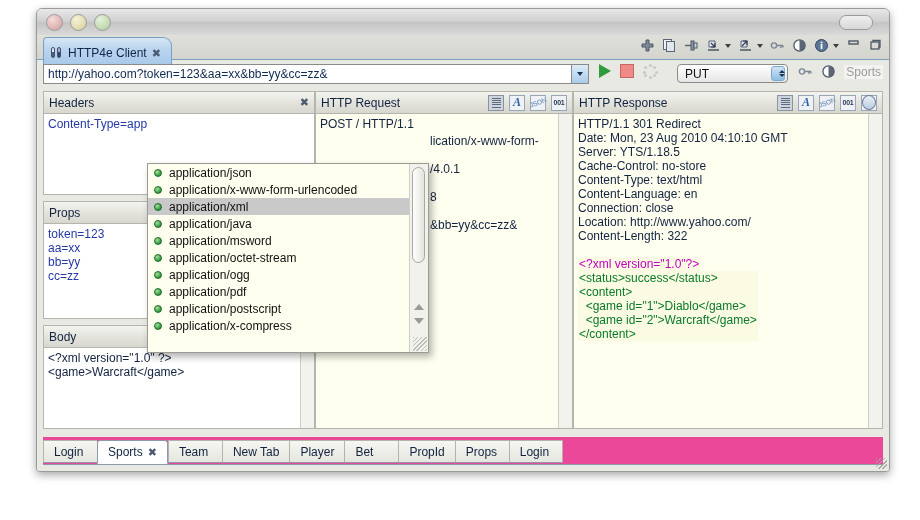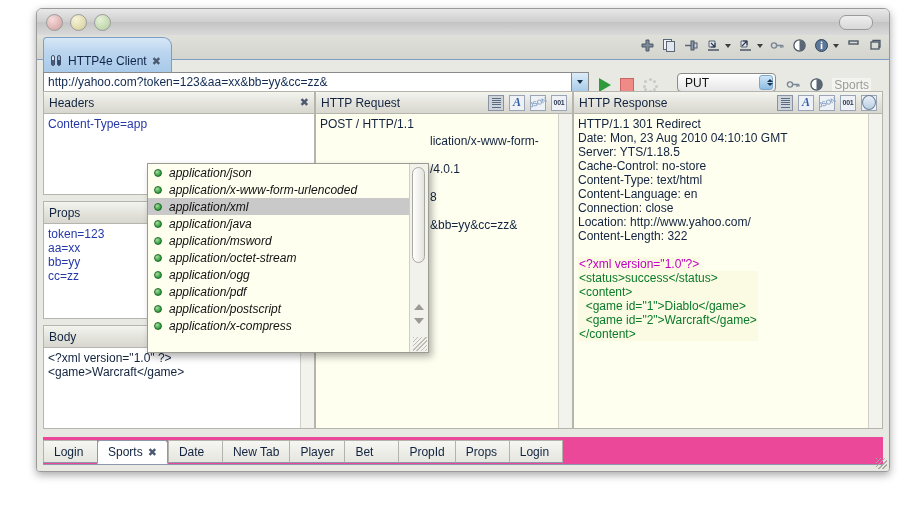--- a/index.html
+++ b/index.html
@@ -40,42 +40,42 @@
 
   
   .viewtabrow{
     position:relative;height:24px;
     background:linear-gradient(to bottom,#e0e0da,#d4d4ce);
     border-bottom:1px solid #7b9fc4;
   }
   .viewtab{
     position:absolute;left:6px;top:2px;height:22px;
     display:flex;align-items:center;gap:5px;
-    padding:12px 10px 0 7px;
+    padding:4px 10px 0 7px;
     background:linear-gradient(to bottom,#d7e7f6 0%,#b9d4ee 45%,#a9caea 100%);
     border:1px solid #7b9fc4;border-bottom:none;
     border-radius:4px 9px 0 0;
     font-size:12px;color:#11254a;white-space:nowrap;
   }
   .viewtab .tabicon{display:inline-block;width:12px;height:13px;position:relative;}
   .viewtab .tabicon:before,.viewtab .tabicon:after{
     content:"";position:absolute;top:0;width:4px;height:11px;border-radius:2px;
     background:linear-gradient(to bottom,#dfe7ef 40%,#4a5f80 40%);
     border:1px solid #41506b;box-sizing:border-box;
   }
   .viewtab .tabicon:before{left:0;}
   .viewtab .tabicon:after{left:6px;background:linear-gradient(to bottom,#9fb4cb 40%,#35486b 40%);}
   .xglyph{font-size:11px;color:#4b5a70;line-height:1;}
 
   .ttools{position:absolute;right:6px;top:3px;display:flex;align-items:center;gap:7px;}
   .ti{width:15px;height:15px;position:relative;display:inline-block;}
   .caret{width:0;height:0;border-left:3.5px solid transparent;border-right:3.5px solid transparent;border-top:4px solid #3e3e3e;margin-left:-3px;}
 
   
-  .urlrow{position:relative;height:28px;padding:4px 18px 0 6px;display:flex;align-items:flex-end;}
+  .urlrow{position:relative;height:28px;padding:4px 6px 0 6px;display:flex;align-items:flex-start;}
   .urlbox{
     position:relative;height:20px;flex:0 0 auto;width:546px;
     background:#fff;border:1px solid #8a8a8a;box-sizing:border-box;display:flex;align-items:center;
   }
   .urlbox input{
     border:0;outline:0;background:transparent;width:100%;height:18px;
     font-family:"Liberation Sans",sans-serif;font-size:12px;color:#102a52;padding:0 4px;
   }
   .urldrop{
     width:16px;height:18px;margin-left:auto;flex:0 0 16px;
@@ -160,21 +160,21 @@
   .green{color:#0a7a2a;}
 
   
   .xmlblock{background:#fbfbe4;display:inline-block;padding:0 1px;}
 
   
   .popup{
     position:absolute;left:110px;top:128px;width:282px;height:190px;
     background:#fffff0;border:1px solid #9b9b93;box-sizing:border-box;
     box-shadow:3px 4px 7px rgba(0,0,0,.3);
-    overflow:hidden;z-index:40;font-style:italic;
+    overflow:hidden;z-index:40;
   }
   .popup ul{list-style:none;margin:0;padding:0;}
   .popup li{
     height:17px;display:flex;align-items:center;gap:7px;padding:0 6px;
     font-size:12px;color:#111;white-space:nowrap;
   }
   .popup li.sel{background:#c9c9c9;}
   .bullet{
     width:8px;height:8px;border-radius:50%;flex:0 0 8px;
     background:radial-gradient(circle at 32% 30%,#a8e0a0,#2f9b3c 70%,#1d6b28);
@@ -503,21 +503,21 @@
       <div class="bottombar">
         <div class="btabs">
           <div class="btab">
               <span>Login</span>
             </div>
           <div class="btab active">
             <span>Sports</span>
             <span class="xglyph">✖</span>
           </div>
           <div class="btab">
-              <span>Date</span>
+              <span>Team</span>
             </div>
           <div class="btab">
               <span>New Tab</span>
             </div>
           <div class="btab">
               <span>Player</span>
             </div>
           <div class="btab">
               <span>Bet</span>
             </div>

